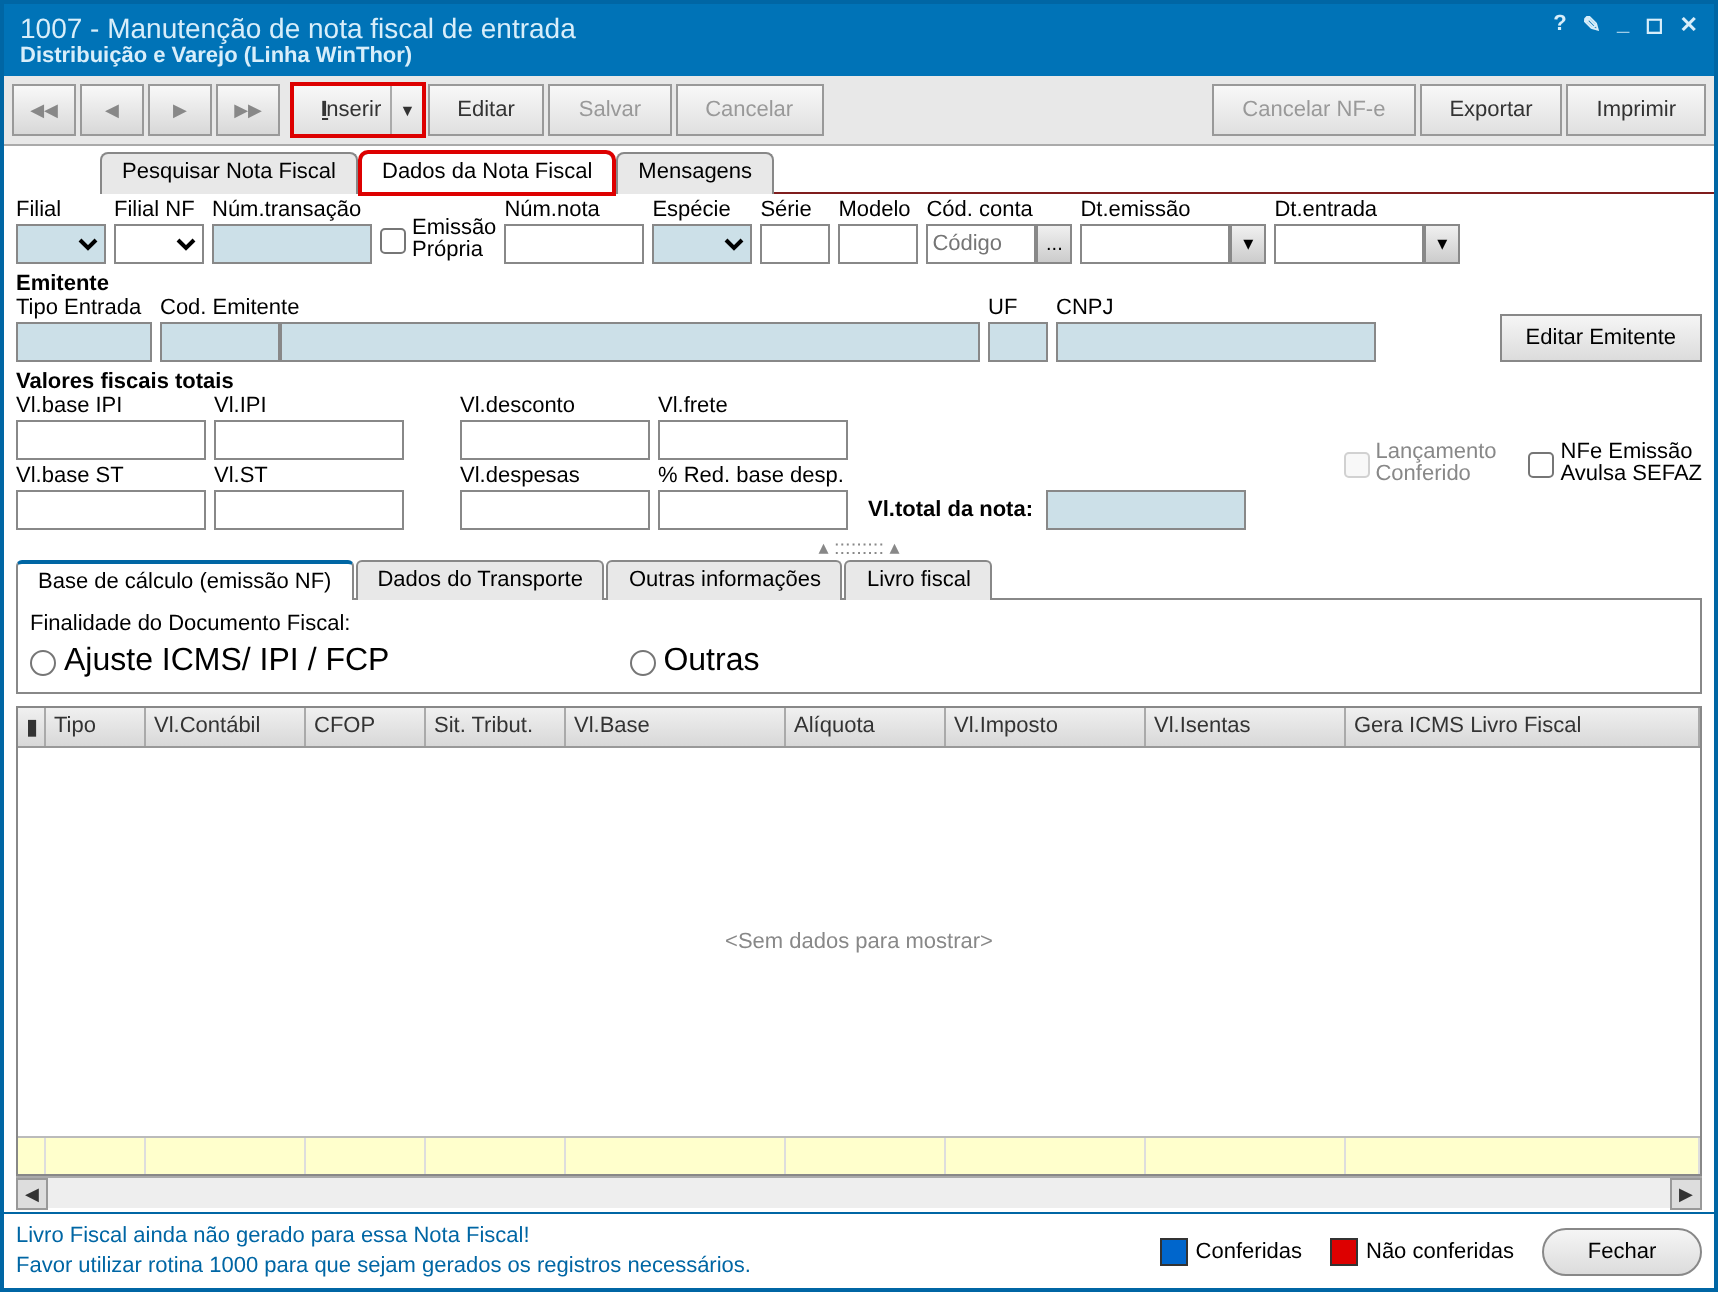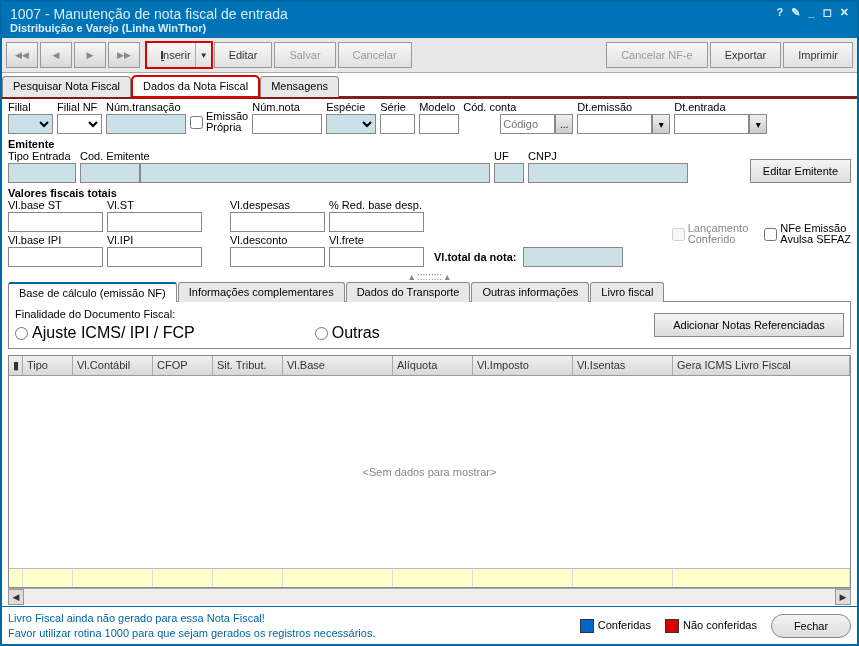--- a/index.html
+++ b/index.html
@@ -13,21 +13,21 @@
     .win-controls span { cursor: pointer; color: #d8eefa; font-weight: bold; }
     .toolbar { background: #e8e8e8; border-bottom: 1px solid #aaa; display: flex; align-items: stretch; padding: 4px; gap: 2px; }
     .nav-group { display: flex; gap: 2px; margin-right: 4px; }
     .nav-btn { width: 32px; height: 26px; background: linear-gradient(#f8f8f8,#d8d8d8); border: 1px solid #999; display: flex; align-items: center; justify-content: center; color: #888; font-size: 9px; cursor: pointer; }
     .tb-btn { height: 26px; padding: 0 14px; background: linear-gradient(#f8f8f8,#e0e0e0); border: 1px solid #999; display: flex; align-items: center; cursor: pointer; color: #333; }
     .tb-btn.disabled { color: #999; }
     .tb-btn.split { padding-right: 20px; position: relative; }
     .tb-btn .dd { position: absolute; right: 3px; top: 50%; transform: translateY(-50%); font-size: 8px; color: #333; border-left: 1px solid #aaa; padding-left: 4px; height: 100%; display: flex; align-items: center; }
     .tb-btn u { text-decoration: underline; }
     .highlighted-red { outline: 2px solid #d00; outline-offset: -1px; }
-    .tabs-row { display: flex; border-bottom: 3px solid #7f1d1d; padding-top: 2px; }
+    .tabs-row { display: flex; border-bottom: 1px solid #7f1d1d; padding-top: 2px; margin-left: 48px; }
     .tab { padding: 3px 10px 4px; border: 1px solid #888; border-bottom: none; background: #e8e8e8; margin-right: 1px; border-radius: 4px 4px 0 0; cursor: pointer; position: relative; top: 1px; }
     .tab.active { background: #fff; border-bottom: 1px solid #fff; }
     .content { flex: 1; padding: 2px 6px; overflow: hidden; display: flex; flex-direction: column; }
     .row { display: flex; gap: 4px; align-items: flex-end; margin-bottom: 2px; flex-wrap: wrap; }
     .field { display: flex; flex-direction: column; gap: 1px; }
     .field label { font-size: 11px; color: #000; }
     .field input, .field select { border: 1px solid #888; height: 20px; padding: 0 2px; background: #fff; }
     .field input.gray { background: #cce0e8; }
     .cb-wrap { display: flex; align-items: center; gap: 3px; }
     .cb-wrap input[type=checkbox]{ width: 13px; height: 13px; }
@@ -144,21 +144,21 @@
       <div class="field">
           <label>Série</label>
           <input type="text" style="width: 35px;">
         </div>
       <div class="field">
           <label>Modelo</label>
           <input type="text" style="width: 40px;">
         </div>
       <div class="field">
           <label>Cód. conta</label>
-        <div style="display:flex;margin-left:37px;">
+        <div style="display:flex;">
             <input type="text" style="width: 55px;" placeholder="Código">
             <button class="dots-btn">...</button>
           </div>
       </div>
       <div class="field">
           <label>Dt.emissão</label>
         <div style="display:flex;">
             <input type="text" style="width: 75px;">
             <button class="dots-btn">▾</button>
           </div>
@@ -194,53 +194,53 @@
           <input class="gray" type="text" style="width: 160px;">
         </div>
       <button class="btn-std" style="margin-left:auto;">Editar Emitente</button>
     </div>
 
     <div class="section-title">Valores fiscais totais</div>
     <div style="display:flex; gap:10px;">
       <div>
         <div class="row">
           <div class="field">
+              <label>Vl.base IPI</label>
+              <input type="text" style="width: 95px;">
+            </div>
+          <div class="field">
+              <label>Vl.IPI</label>
+              <input type="text" style="width: 95px;">
+            </div>
+          <div style="width:20px;"></div>
+          <div class="field">
+              <label>Vl.desconto</label>
+              <input type="text" style="width: 95px;">
+            </div>
+          <div class="field">
+              <label>Vl.frete</label>
+              <input type="text" style="width: 95px;">
+            </div>
+        </div>
+        <div class="row">
+          <div class="field">
               <label>Vl.base ST</label>
               <input type="text" style="width: 95px;">
             </div>
           <div class="field">
               <label>Vl.ST</label>
               <input type="text" style="width: 95px;">
             </div>
           <div style="width:20px;"></div>
           <div class="field">
               <label>Vl.despesas</label>
               <input type="text" style="width: 95px;">
             </div>
           <div class="field">
               <label>% Red. base desp.</label>
-              <input type="text" style="width: 95px;">
-            </div>
-        </div>
-        <div class="row">
-          <div class="field">
-              <label>Vl.base IPI</label>
-              <input type="text" style="width: 95px;">
-            </div>
-          <div class="field">
-              <label>Vl.IPI</label>
-              <input type="text" style="width: 95px;">
-            </div>
-          <div style="width:20px;"></div>
-          <div class="field">
-              <label>Vl.desconto</label>
-              <input type="text" style="width: 95px;">
-            </div>
-          <div class="field">
-              <label>Vl.frete</label>
               <input type="text" style="width: 95px;">
             </div>
         </div>
       </div>
       <div style="flex:1; display:flex; align-items:flex-end;">
         <div style="display:flex; align-items:center; gap:6px; margin-bottom:2px;justify-content:flex-end;">
           <b>Vl.total da nota:</b>
           <input type="text" style="width: 100px; height: 20px; border: 1px solid rgb(136, 136, 136); background: rgb(204, 224, 232);">
         </div>
       </div>
@@ -253,41 +253,39 @@
             <input type="checkbox" style="">
             <label style="line-height:1.0;">NFe Emissão<br>Avulsa SEFAZ</label>
           </div>
       </div>
     </div>
 
     <div class="grip">▴ ::::::::: ▴</div>
 
     <div class="subtabs">
       <div class="subtab active">Base de cálculo (emissão NF)</div>
-      <div class="subtab">Informações complementares</div>
       <div class="subtab">Dados do Transporte</div>
       <div class="subtab">Outras informações</div>
       <div class="subtab">Livro fiscal</div>
     </div>
     <div class="sub-content">
       <div style="display:flex;align-items:center;justify-content:space-between;">
         <div>
           <div style="margin-bottom:4px;">Finalidade do Documento Fiscal:</div>
           <div class="radio-row">
             <div class="radio">
                 <input type="radio" name="fin" style="">
                 <label>Ajuste ICMS/ IPI / FCP</label>
               </div>
             <div class="radio" style="margin-left:90px;">
                 <input type="radio" name="fin" style="">
                 <label>Outras</label>
               </div>
           </div>
         </div>
-        <button class="btn-std" style="width:190px;">Adicionar Notas Referenciadas</button>
       </div>
     </div>
 
     <div class="grid-wrap">
       <div class="grid-head">
         <div style="width:14px;">▮</div>
         <div style="width:50px;">Tipo</div>
         <div style="width:80px;">Vl.Contábil</div>
         <div style="width:60px;">CFOP</div>
         <div style="width:70px;">Sit. Tribut.</div>

